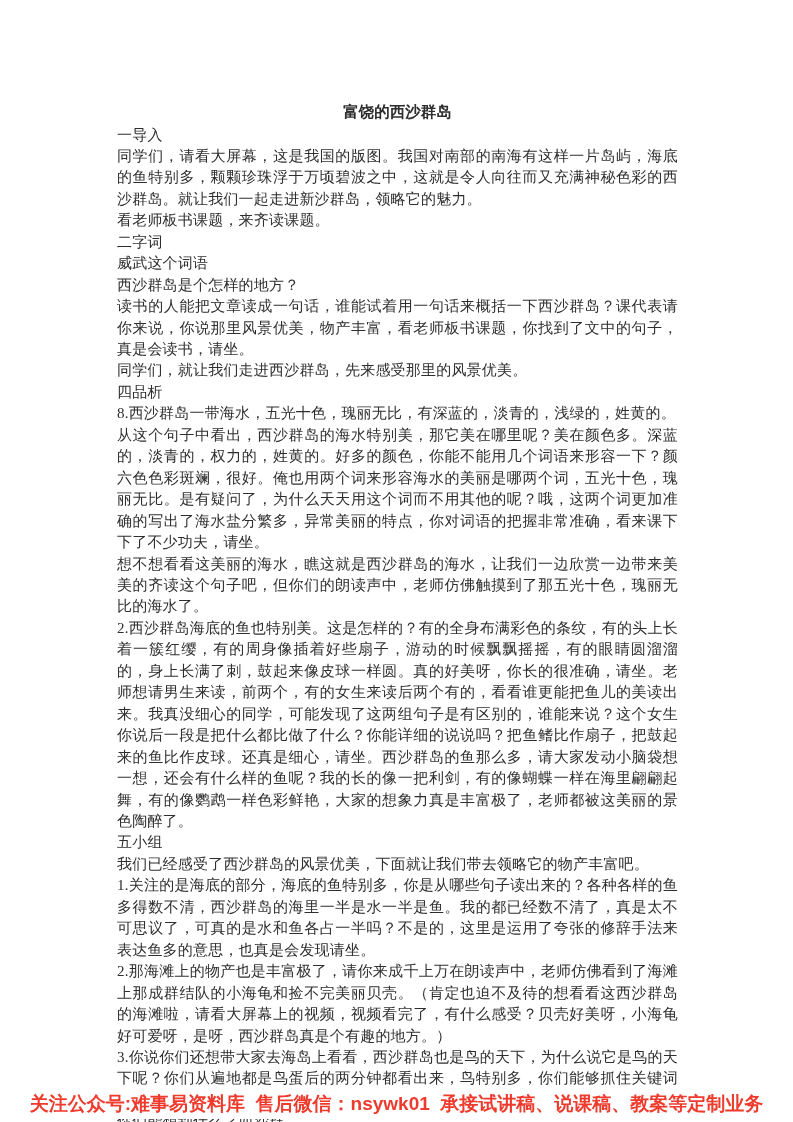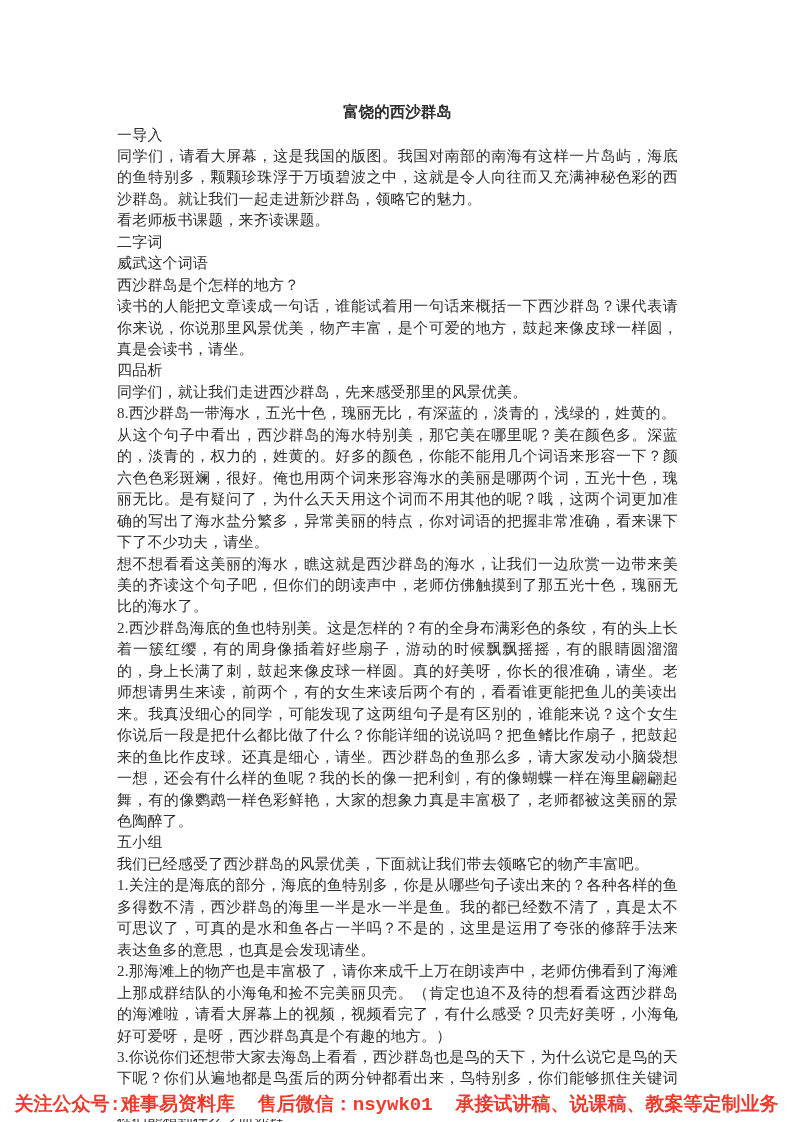--- a/index.html
+++ b/index.html
@@ -44,42 +44,42 @@
     left: 0;
     right: 0;
     bottom: 3px;
     height: 30px;
     display: flex;
     align-items: center;
     justify-content: center;
     background: #ffffff;
   }
   .promo-footer span {
-    font-family: Liberation Mono, monospace;
+    font-family: Liberation Sans, sans-serif;
     font-weight: bold;
     font-size: 19px;
     white-space: pre;
     letter-spacing: 0;
   }
 </style>
 </head>
 <body>
 
 <div class="doc-page">
   <h1 class="doc-title">富饶的西沙群岛</h1>
   <div class="doc-body">
       <p>一导入</p>
       <p>同学们，请看大屏幕，这是我国的版图。我国对南部的南海有这样一片岛屿，海底的鱼特别多，颗颗珍珠浮于万顷碧波之中，这就是令人向往而又充满神秘色彩的西沙群岛。就让我们一起走进新沙群岛，领略它的魅力。</p>
       <p>看老师板书课题，来齐读课题。</p>
       <p>二字词</p>
       <p>威武这个词语</p>
       <p>西沙群岛是个怎样的地方？</p>
-      <p>读书的人能把文章读成一句话，谁能试着用一句话来概括一下西沙群岛？课代表请你来说，你说那里风景优美，物产丰富，是个可爱的地方，鼓起来像皮球一样圆，真是会读书，请坐。</p>
+      <p>读书的人能把文章读成一句话，谁能试着用一句话来概括一下西沙群岛？课代表请你来说，你说那里风景优美，物产丰富，看老师板书课题，你找到了文中的句子，真是会读书，请坐。</p>
+      <p>同学们，就让我们走进西沙群岛，先来感受那里的风景优美。</p>
       <p>四品析</p>
-      <p>同学们，就让我们走进西沙群岛，先来感受那里的风景优美。</p>
       <p>8.西沙群岛一带海水，五光十色，瑰丽无比，有深蓝的，淡青的，浅绿的，姓黄的。</p>
       <p>从这个句子中看出，西沙群岛的海水特别美，那它美在哪里呢？美在颜色多。深蓝的，淡青的，权力的，姓黄的。好多的颜色，你能不能用几个词语来形容一下？颜六色色彩斑斓，很好。俺也用两个词来形容海水的美丽是哪两个词，五光十色，瑰丽无比。是有疑问了，为什么天天用这个词而不用其他的呢？哦，这两个词更加准确的写出了海水盐分繁多，异常美丽的特点，你对词语的把握非常准确，看来课下下了不少功夫，请坐。</p>
       <p>想不想看看这美丽的海水，瞧这就是西沙群岛的海水，让我们一边欣赏一边带来美美的齐读这个句子吧，但你们的朗读声中，老师仿佛触摸到了那五光十色，瑰丽无比的海水了。</p>
       <p>2.西沙群岛海底的鱼也特别美。这是怎样的？有的全身布满彩色的条纹，有的头上长着一簇红缨，有的周身像插着好些扇子，游动的时候飘飘摇摇，有的眼睛圆溜溜的，身上长满了刺，鼓起来像皮球一样圆。真的好美呀，你长的很准确，请坐。老师想请男生来读，前两个，有的女生来读后两个有的，看看谁更能把鱼儿的美读出来。我真没细心的同学，可能发现了这两组句子是有区别的，谁能来说？这个女生你说后一段是把什么都比做了什么？你能详细的说说吗？把鱼鳍比作扇子，把鼓起来的鱼比作皮球。还真是细心，请坐。西沙群岛的鱼那么多，请大家发动小脑袋想一想，还会有什么样的鱼呢？我的长的像一把利剑，有的像蝴蝶一样在海里翩翩起舞，有的像鹦鹉一样色彩鲜艳，大家的想象力真是丰富极了，老师都被这美丽的景色陶醉了。</p>
       <p>五小组</p>
       <p>我们已经感受了西沙群岛的风景优美，下面就让我们带去领略它的物产丰富吧。</p>
       <p>1.关注的是海底的部分，海底的鱼特别多，你是从哪些句子读出来的？各种各样的鱼多得数不清，西沙群岛的海里一半是水一半是鱼。我的都已经数不清了，真是太不可思议了，可真的是水和鱼各占一半吗？不是的，这里是运用了夸张的修辞手法来表达鱼多的意思，也真是会发现请坐。</p>
       <p>2.那海滩上的物产也是丰富极了，请你来成千上万在朗读声中，老师仿佛看到了海滩上那成群结队的小海龟和捡不完美丽贝壳。（肯定也迫不及待的想看看这西沙群岛的海滩啦，请看大屏幕上的视频，视频看完了，有什么感受？贝壳好美呀，小海龟好可爱呀，是呀，西沙群岛真是个有趣的地方。）</p>
       <p>3.你说你们还想带大家去海岛上看看，西沙群岛也是鸟的天下，为什么说它是鸟的天下呢？你们从遍地都是鸟蛋后的两分钟都看出来，鸟特别多，你们能够抓住关键词来理解句子，真是不简单写作，其实海岛上不仅鸟多，树林也特别茂密，听到这里你们能想到什么？西沙群</p>
     </div>

